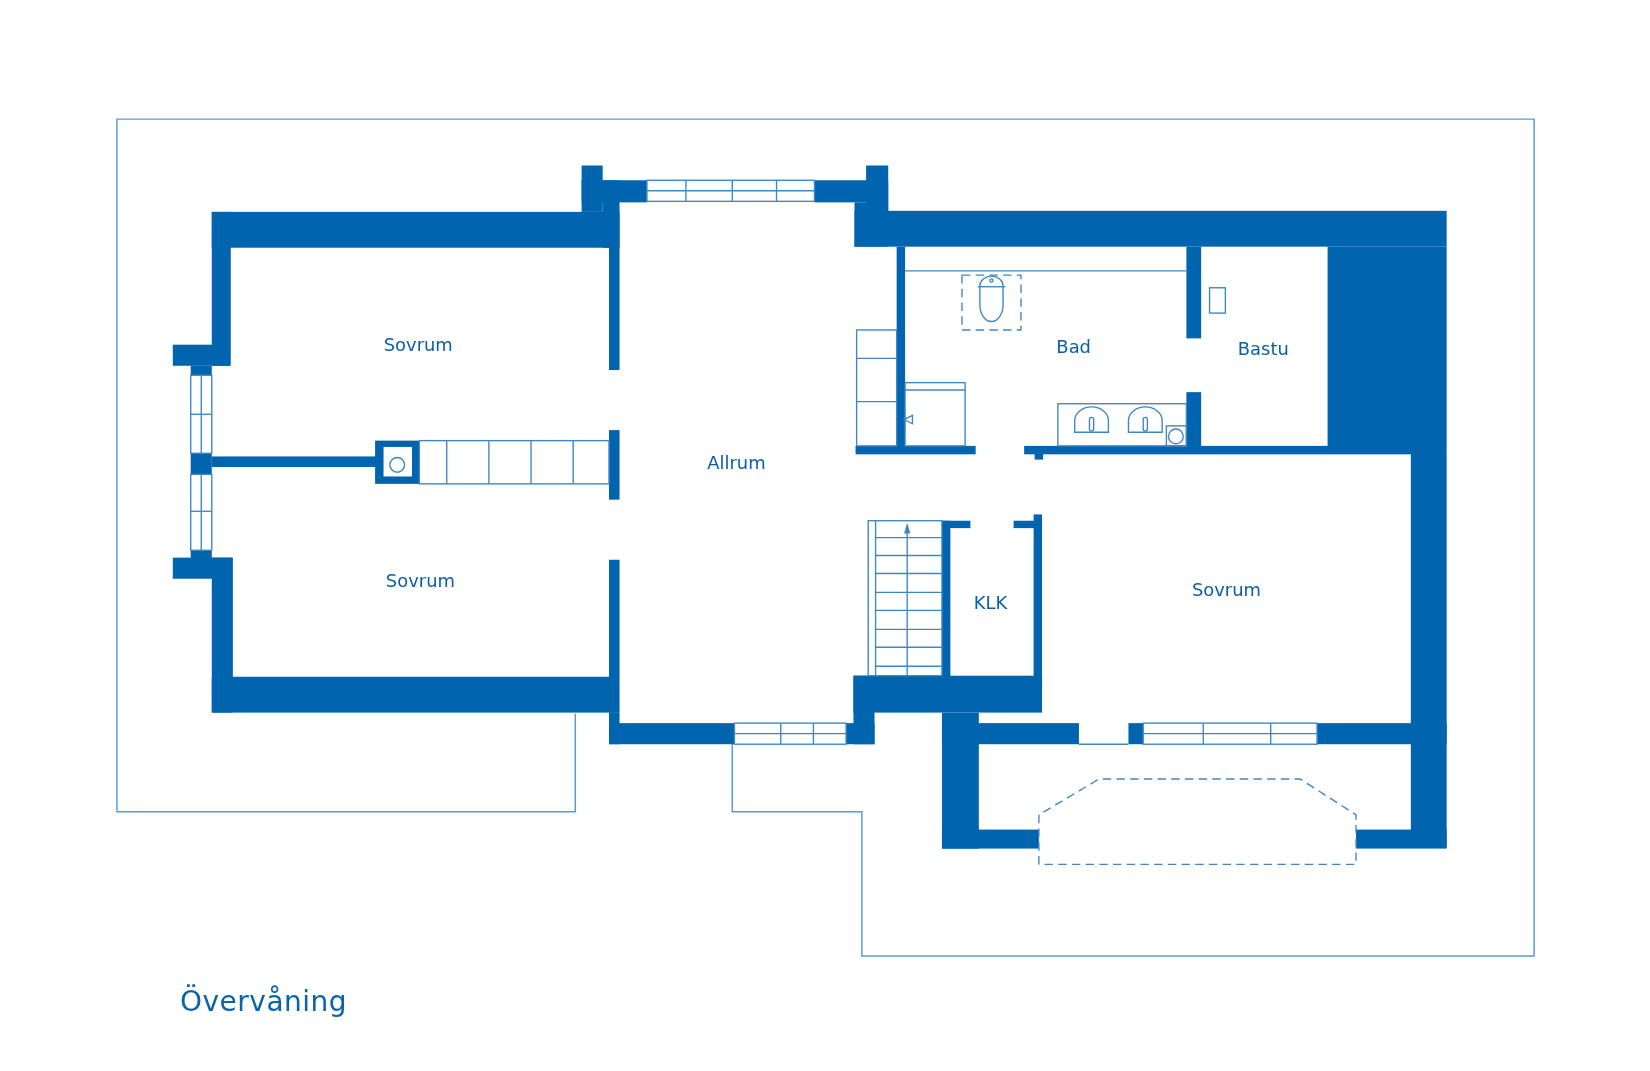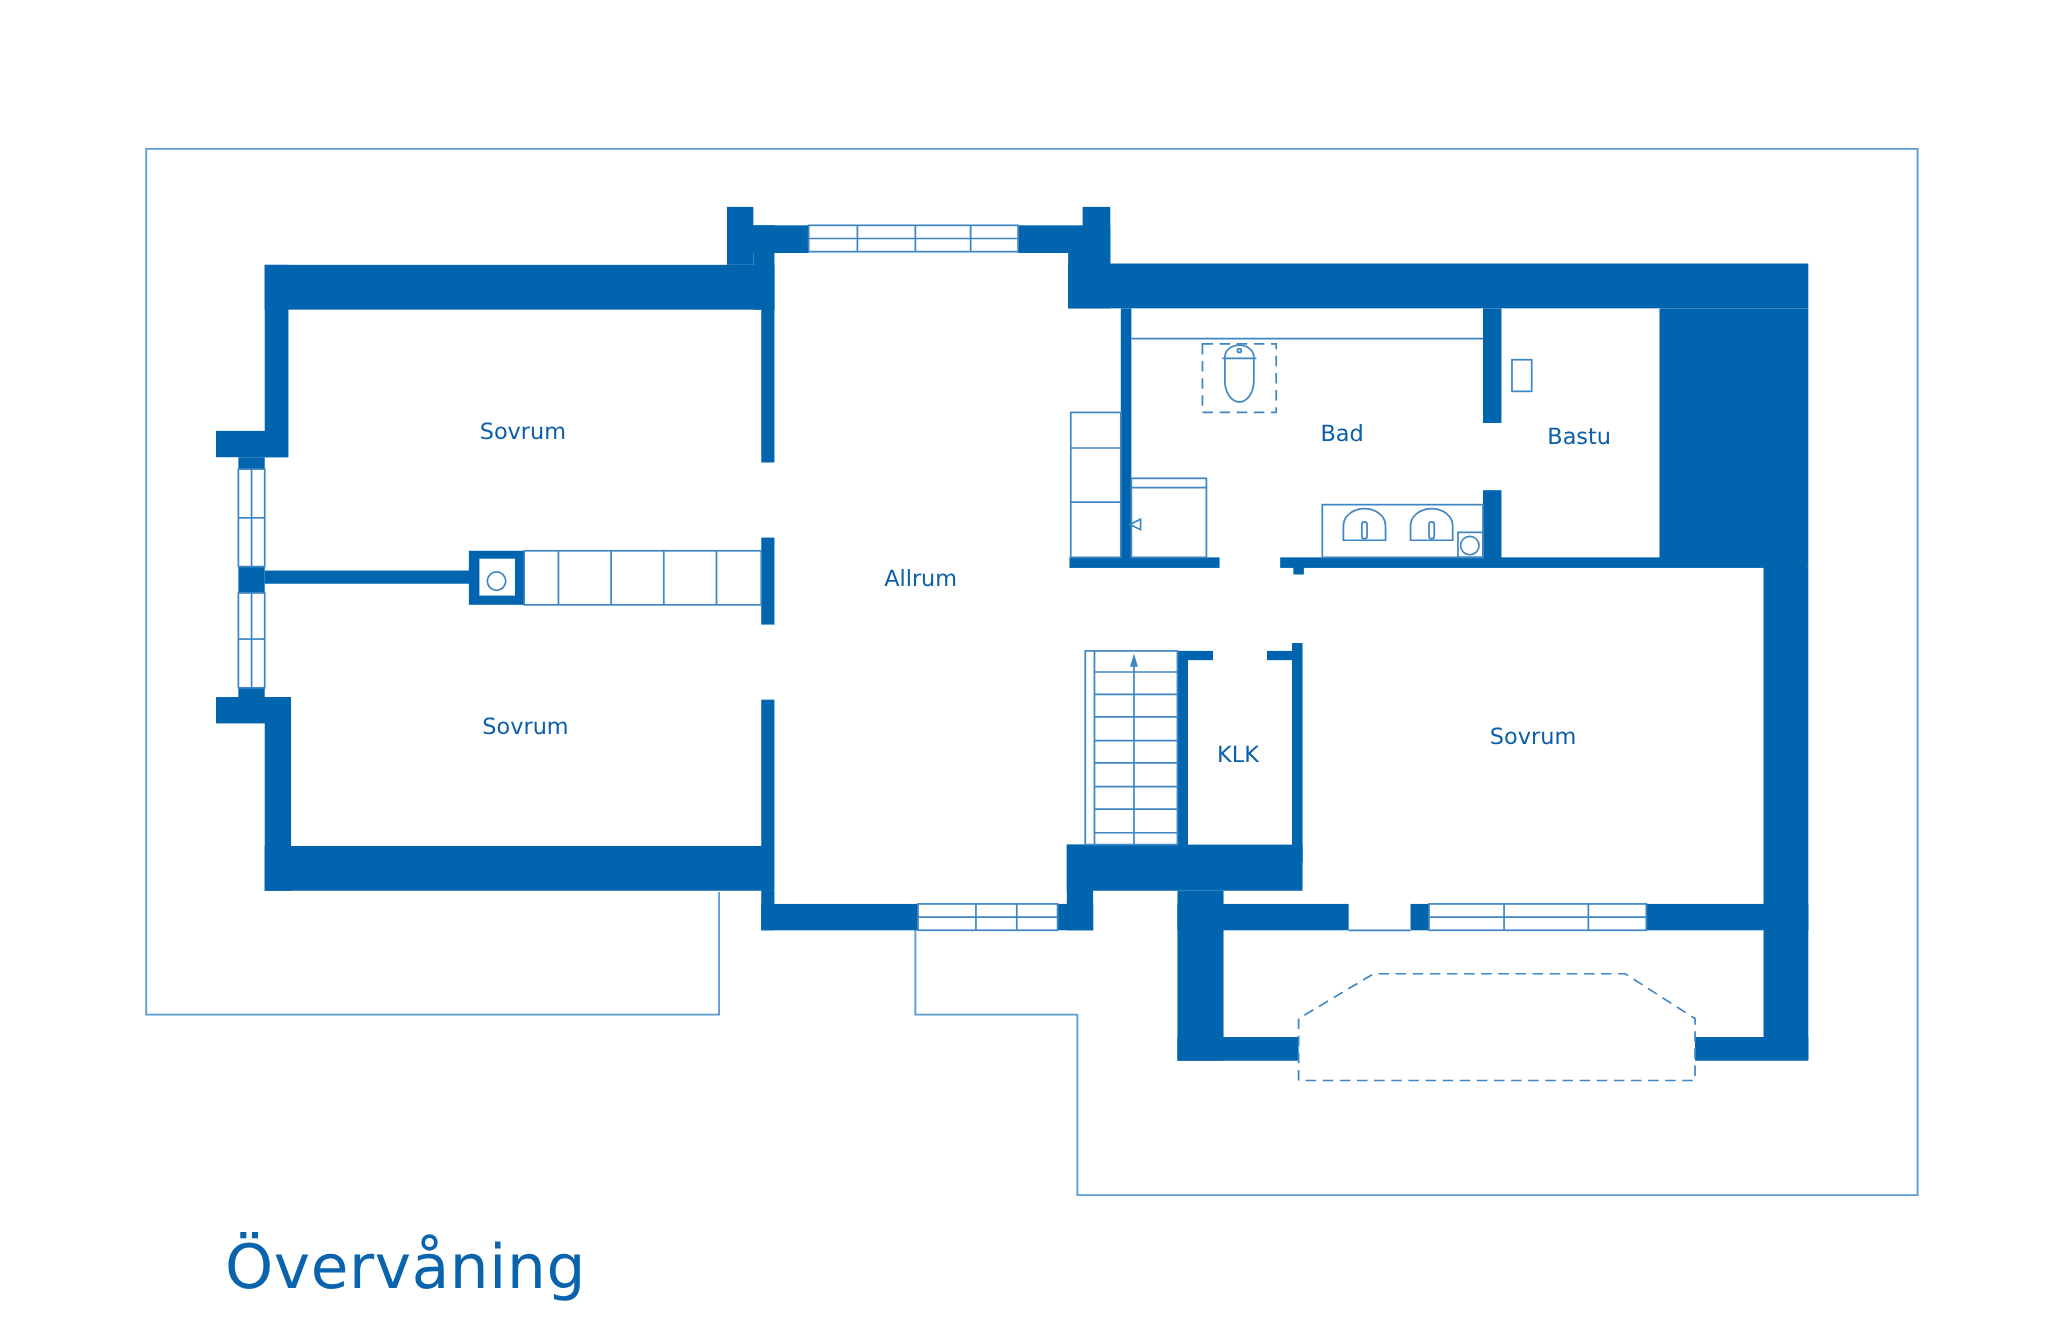--- a/index.html
+++ b/index.html
@@ -4,21 +4,21 @@
 <style>
   html, body { margin:0; padding:0; background:#ffffff; }
   body { width:1650px; height:1071px; overflow:hidden; position:relative; font-family:"DejaVu Sans", sans-serif; }
   #plan { position:absolute; left:0; top:0; width:1650px; height:1071px; }
   .wall { fill:#0065ae; }
   .thin { fill:none; stroke:#3f86c4; stroke-width:1.3; }
   .frame { fill:none; stroke:#5a9bd0; stroke-width:1.4; }
   .dash { fill:none; stroke:#3f86c4; stroke-width:1.3; stroke-dasharray:8 5; }
   .win { fill:#ffffff; stroke:#3f86c4; stroke-width:1.3; }
   .room-label { fill:#0a5fa8; font-family:"DejaVu Sans", sans-serif; font-size:17px; }
-  .title { position:absolute; left:180px; top:985px; color:#0a63ad; font-family:"DejaVu Sans", sans-serif; font-size:49px; letter-spacing:0.5px; }
+  .title { position:absolute; left:180px; top:985px; color:#0a63ad; font-family:"DejaVu Sans", sans-serif; font-size:28px; letter-spacing:0.5px; }
 </style>
 </head>
 <body>
 
 <svg id="plan" viewBox="0 0 1566 1016" preserveAspectRatio="none" xmlns="http://www.w3.org/2000/svg">
 
   <g>
     <polyline class="frame" points="546,677 546,770 111,770 111,113 1456,113 1456,907 818,907 818,770 695,770 695,705"></polyline>
   </g>
 

